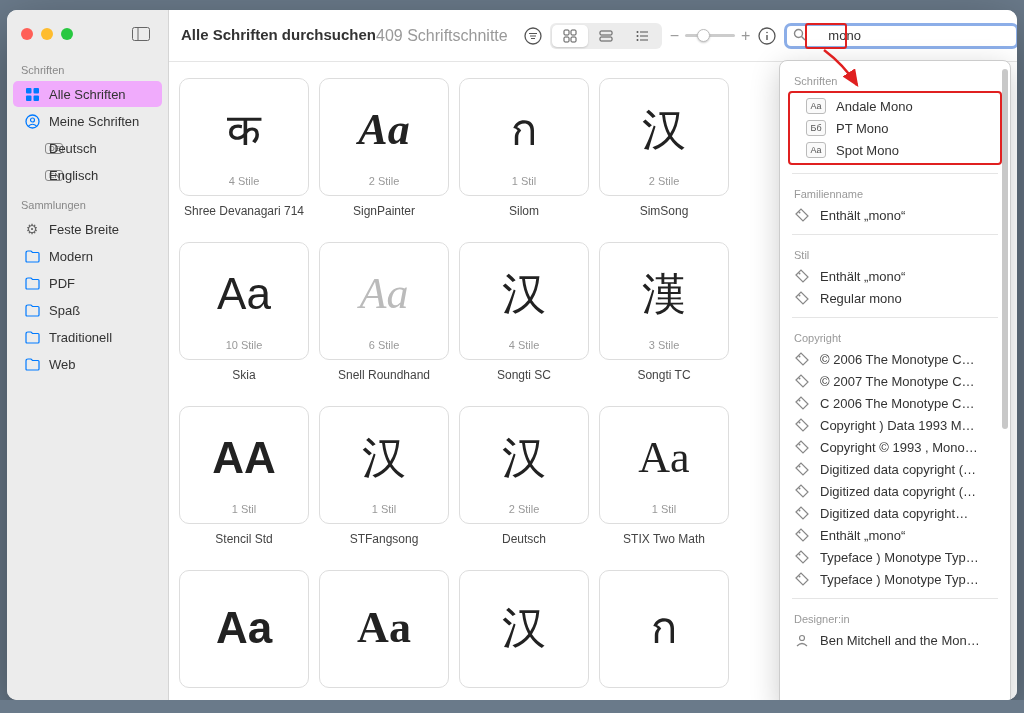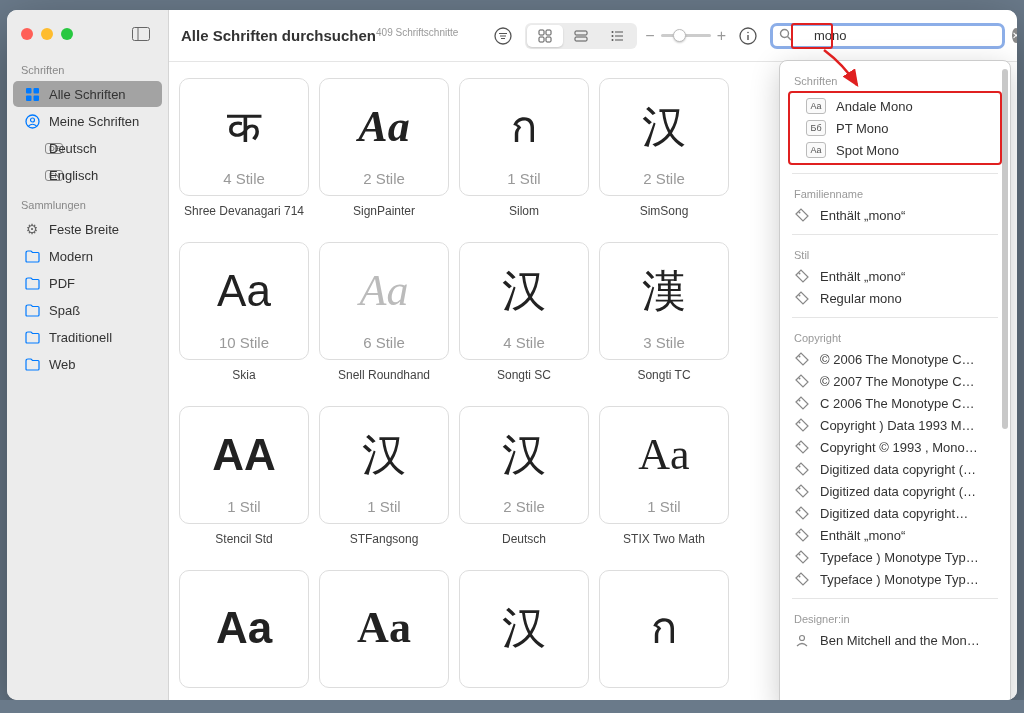--- a/index.html
+++ b/index.html
@@ -7,47 +7,47 @@
 .window { width: 1010px; height: 690px; background: #fff; border-radius: 10px; box-shadow: 0 20px 60px rgba(0,0,0,0.4); overflow: hidden; display: flex; position: relative; margin-top: 10px; }
 .sidebar { width: 162px; background: #ececec; border-right: 1px solid #d5d5d5; display: flex; flex-direction: column; }
 .traffic { display: flex; gap: 8px; padding: 14px 14px 10px 14px; align-items: center; }
 .dot { width: 12px; height: 12px; border-radius: 50%; }
 .dot.red { background: #ff5f57; }
 .dot.yellow { background: #febc2e; }
 .dot.green { background: #28c840; }
 .sidebar-toggle { margin-left: auto; width: 26px; height: 20px; display:flex; align-items:center; justify-content:center; color:#666; }
 .section-label { font-size: 11px; color: #888; padding: 10px 14px 4px 14px; font-weight: 500; }
 .side-item { display: flex; align-items: center; gap: 8px; padding: 4px 10px; margin: 1px 6px; border-radius: 5px; font-size: 13px; color: #333; cursor: default; }
-.side-item.active { background: #a3a3a3; }
+.side-item.active { background: #f0abfc; }
 .side-icon { width: 18px; height: 18px; display: flex; align-items: center; justify-content: center; color: #007aff; font-size: 14px; }
 .side-icon.gray { color: #666; }
 .main { flex: 1; display: flex; flex-direction: column; background: #fff; }
 .toolbar { height: 52px; display: flex; align-items: center; padding: 0 12px; border-bottom: 1px solid #e5e5e5; gap: 8px; }
 .title-col { display: flex; flex-direction: row; line-height: 1.2; flex-shrink:0; }
 .title { font-size: 15px; font-weight: 600; color: #333; }
-.subtitle { font-size: 10px; color: #999; }
+.subtitle { font-size: 16px; color: #999; }
 .spacer { flex: 1; }
 .toolbtn { width: 28px; height: 24px; border-radius: 5px; display: flex; align-items: center; justify-content: center; color: #555; }
 .view-seg { display: flex; background: #ececec; border-radius: 6px; padding: 2px; }
 .view-seg .seg { width: 36px; height: 22px; display: flex; align-items: center; justify-content: center; border-radius: 5px; color: #555; }
 .view-seg .seg.active { background: #fff; box-shadow: 0 1px 2px rgba(0,0,0,0.15); }
 .slider { display: flex; align-items: center; gap: 6px; color: #999; font-size: 16px; }
 .slider-track { width: 50px; height: 3px; background: #ccc; border-radius: 2px; position: relative; }
 .slider-thumb { position: absolute; left: 12px; top: -5px; width: 13px; height: 13px; background: #fff; border: 1px solid #bbb; border-radius: 50%; box-shadow: 0 1px 2px rgba(0,0,0,0.2); }
 .searchbox { width: 235px; height: 26px; border: 3px solid #8caee8; border-radius: 7px; display: flex; align-items: center; padding: 0 6px; gap: 22px; position: relative; }
 .searchbox .mag { color: #888; }
 .searchbox input { border: none; outline: none; flex: 1; font-size: 13px; color: #333; background: transparent; }
 .searchbox .clear { width: 15px; height: 15px; border-radius: 50%; background: #888; color: #fff; display: flex; align-items: center; justify-content: center; font-size: 10px; }
 .grid-area { flex: 1; padding: 16px 10px; overflow: hidden; }
 .grid-row { display: flex; gap: 10px; margin-bottom: 8px; }
 .card { width: 130px; display: flex; flex-direction: column; align-items: center; }
 .card-box { width: 130px; height: 118px; border: 1px solid #ddd; border-radius: 10px; display: flex; flex-direction: column; align-items: center; justify-content: center; padding: 8px; }
 .glyph { font-size: 44px; line-height: 1; flex: 1; display: flex; align-items: center; justify-content: center; color: #222; }
 .glyph.light { color: #bbb; font-style: italic; font-family: cursive; }
-.style-count { font-size: 15px; color: #999; margin-top: 3px; }
+.style-count { font-size: 11px; color: #999; margin-top: 3px; }
 .card-name { font-size: 12px; color: #444; margin-top: 8px; white-space: nowrap; overflow: hidden; text-overflow: ellipsis; max-width: 130px; height: 30px; }
 .dropdown { position: absolute; top: 50px; right: 6px; width: 232px; background: #fff; border: 1px solid #ccc; border-radius: 8px; box-shadow: 0 8px 30px rgba(0,0,0,0.2); padding: 8px 0 8px 0; height: 648px; overflow: hidden; }
 .dd-section { font-size: 11px; color: #999; padding: 6px 14px 4px 14px; }
 .dd-item { display: flex; align-items: center; gap: 10px; padding: 3px 14px; font-size: 13px; color: #333; }
 .dd-icon-box { width: 20px; height: 16px; border: 1px solid #bbb; border-radius: 3px; display: flex; align-items: center; justify-content: center; font-size: 9px; color: #555; background:#fafafa; }
 .dd-tag { width: 16px; height: 16px; display: flex; align-items: center; justify-content: center; color: #888; }
 .dd-divider { height: 1px; background: #e5e5e5; margin: 8px 12px; }
 .redbox { border: 2.5px solid #e02020; border-radius: 4px; padding: 2px 2px; margin: 0 8px; }
 .arrow { position: absolute; top: 35px; right: 148px; color: #e02020; pointer-events: none; }
 .dd-scroll { position: absolute; right: 2px; top: 8px; width: 6px; height: 360px; background: #c8c8c8; border-radius: 3px; }

